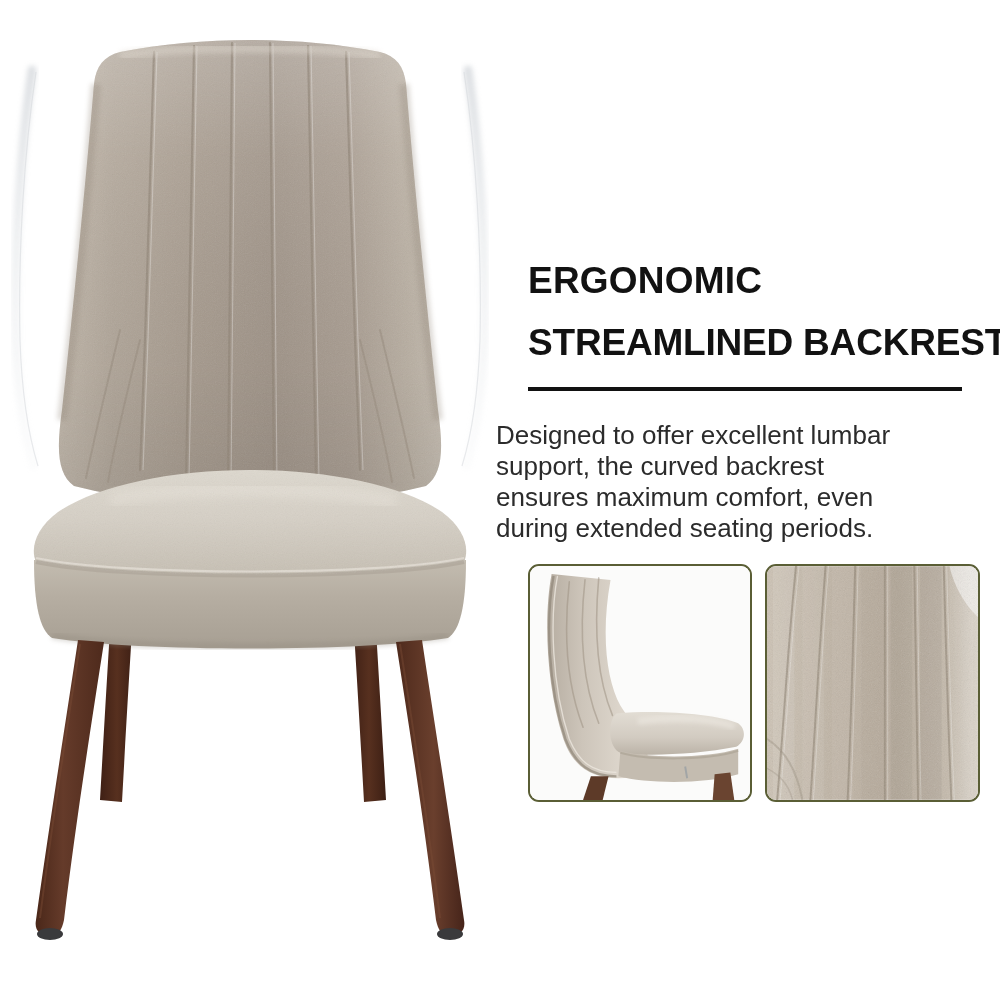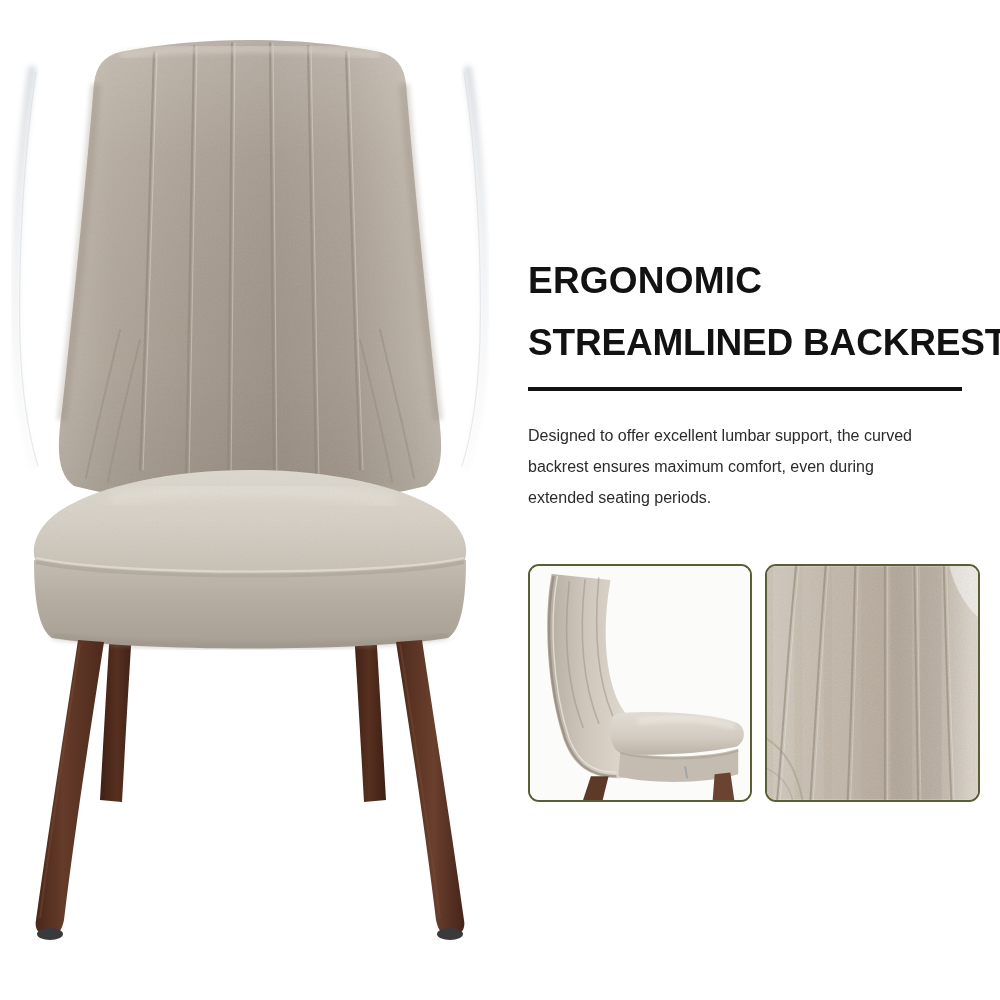--- a/index.html
+++ b/index.html
@@ -55,27 +55,27 @@
     position: absolute;
     left: 528px;
     top: 387px;
     width: 434px;
     height: 4px;
     background: #111111;
   }
 
   .body-copy {
     position: absolute;
-    left: 528px;
+    left: 496px;
     top: 420px;
     width: 400px;
     margin: 0;
     color: #2b2b2b;
     font-family: "Liberation Sans", sans-serif;
-    font-size: 16px;
+    font-size: 26px;
     line-height: 31px;
     font-weight: 400;
   }
 
   
   .thumbs {
     position: absolute;
     left: 528px;
     top: 564px;
     width: 452px;

